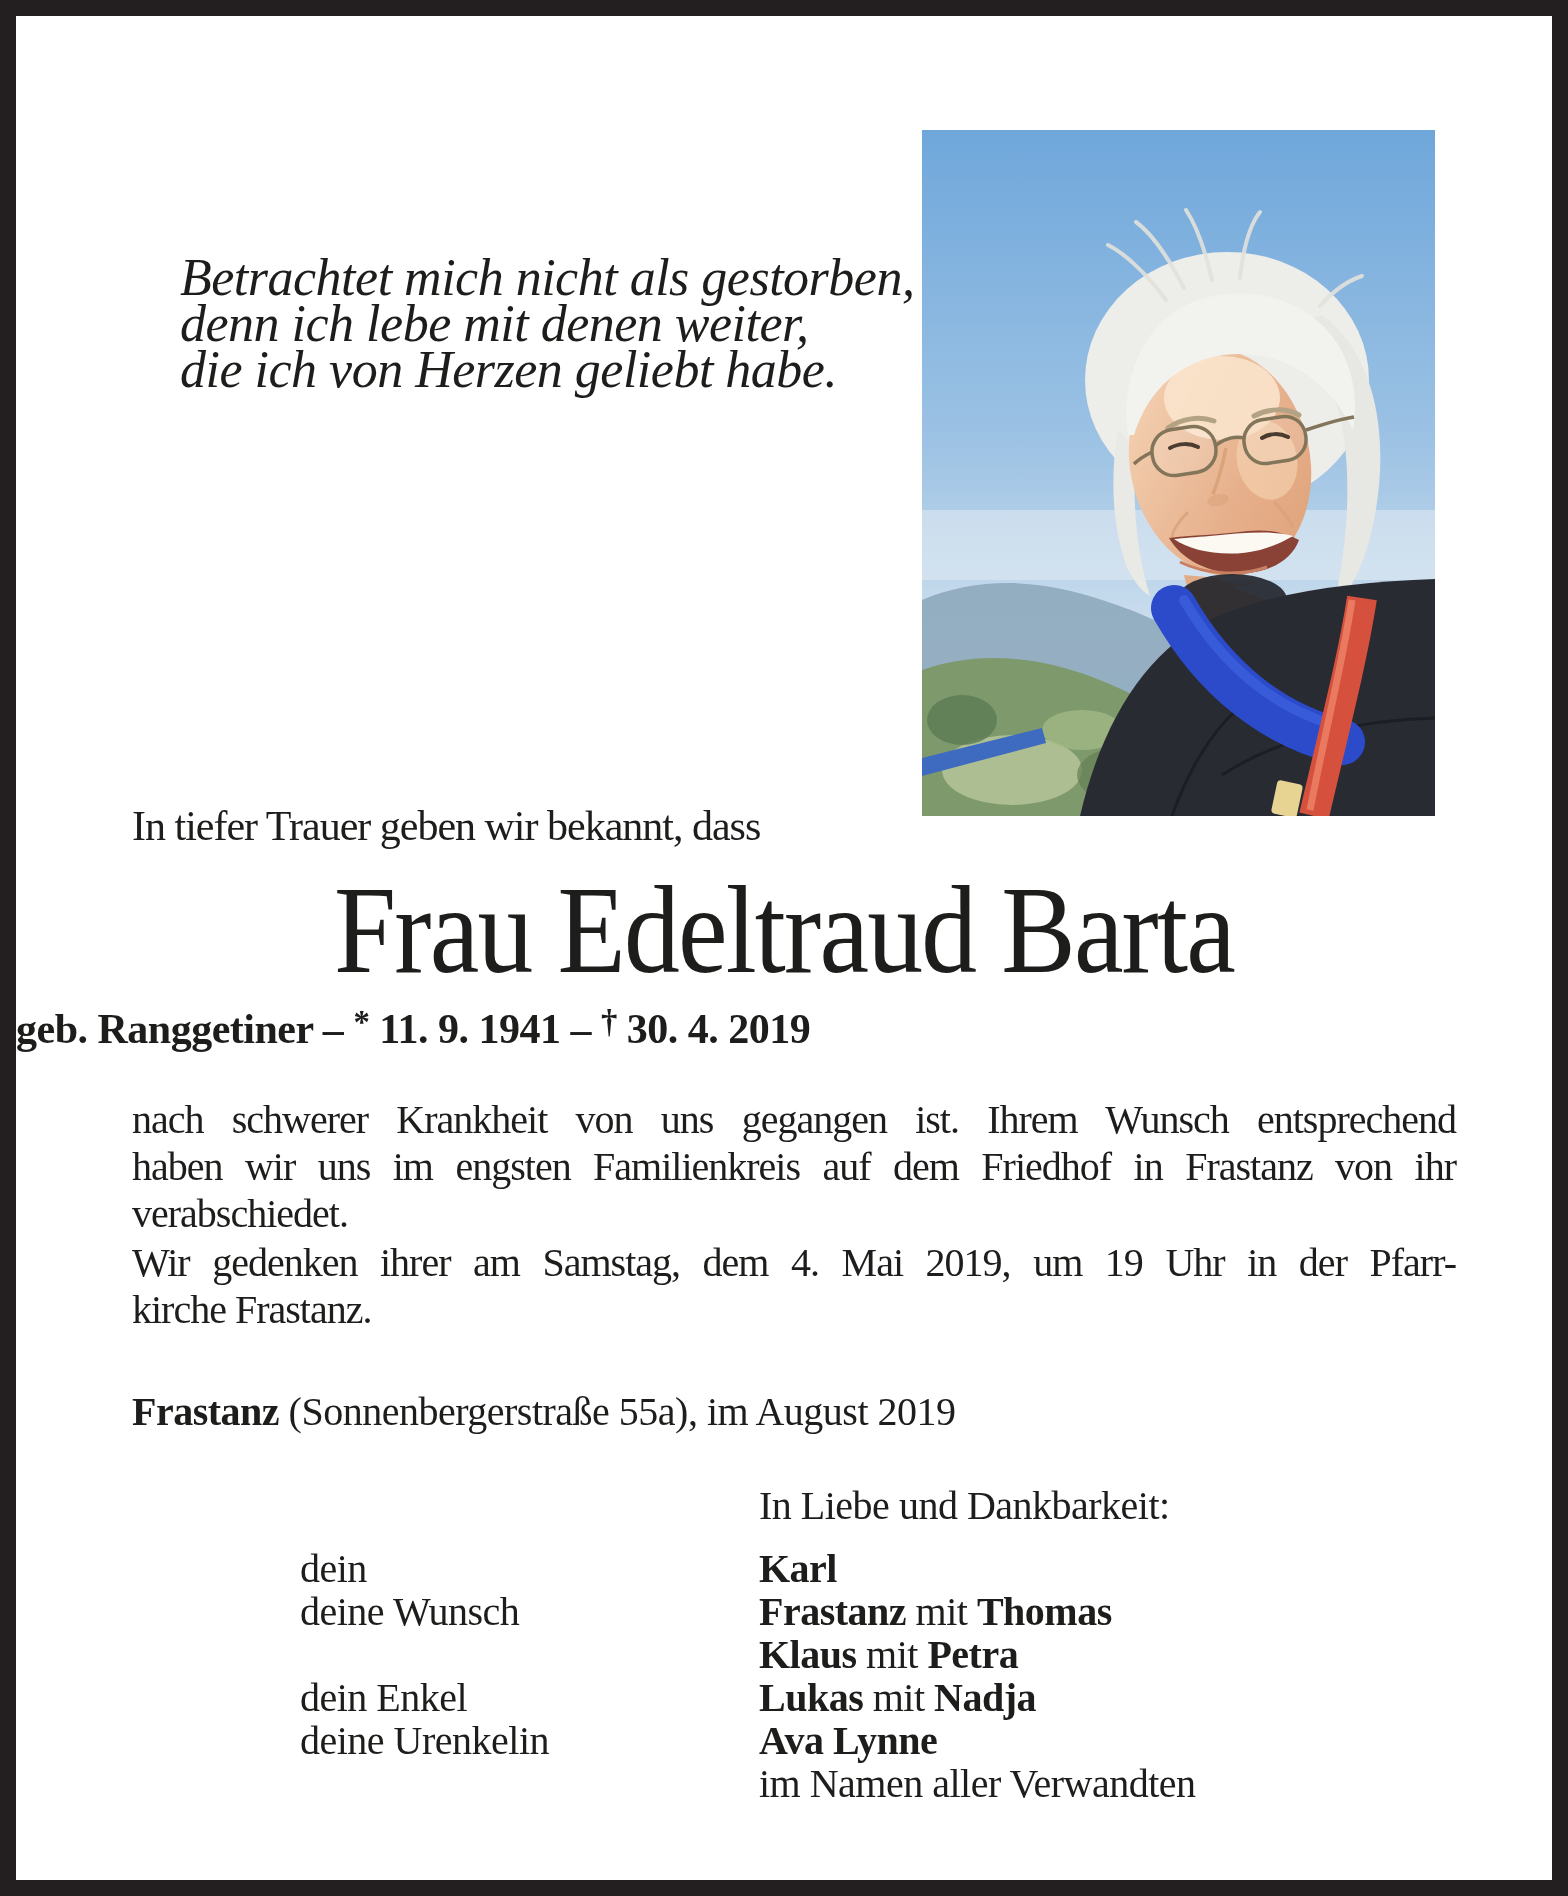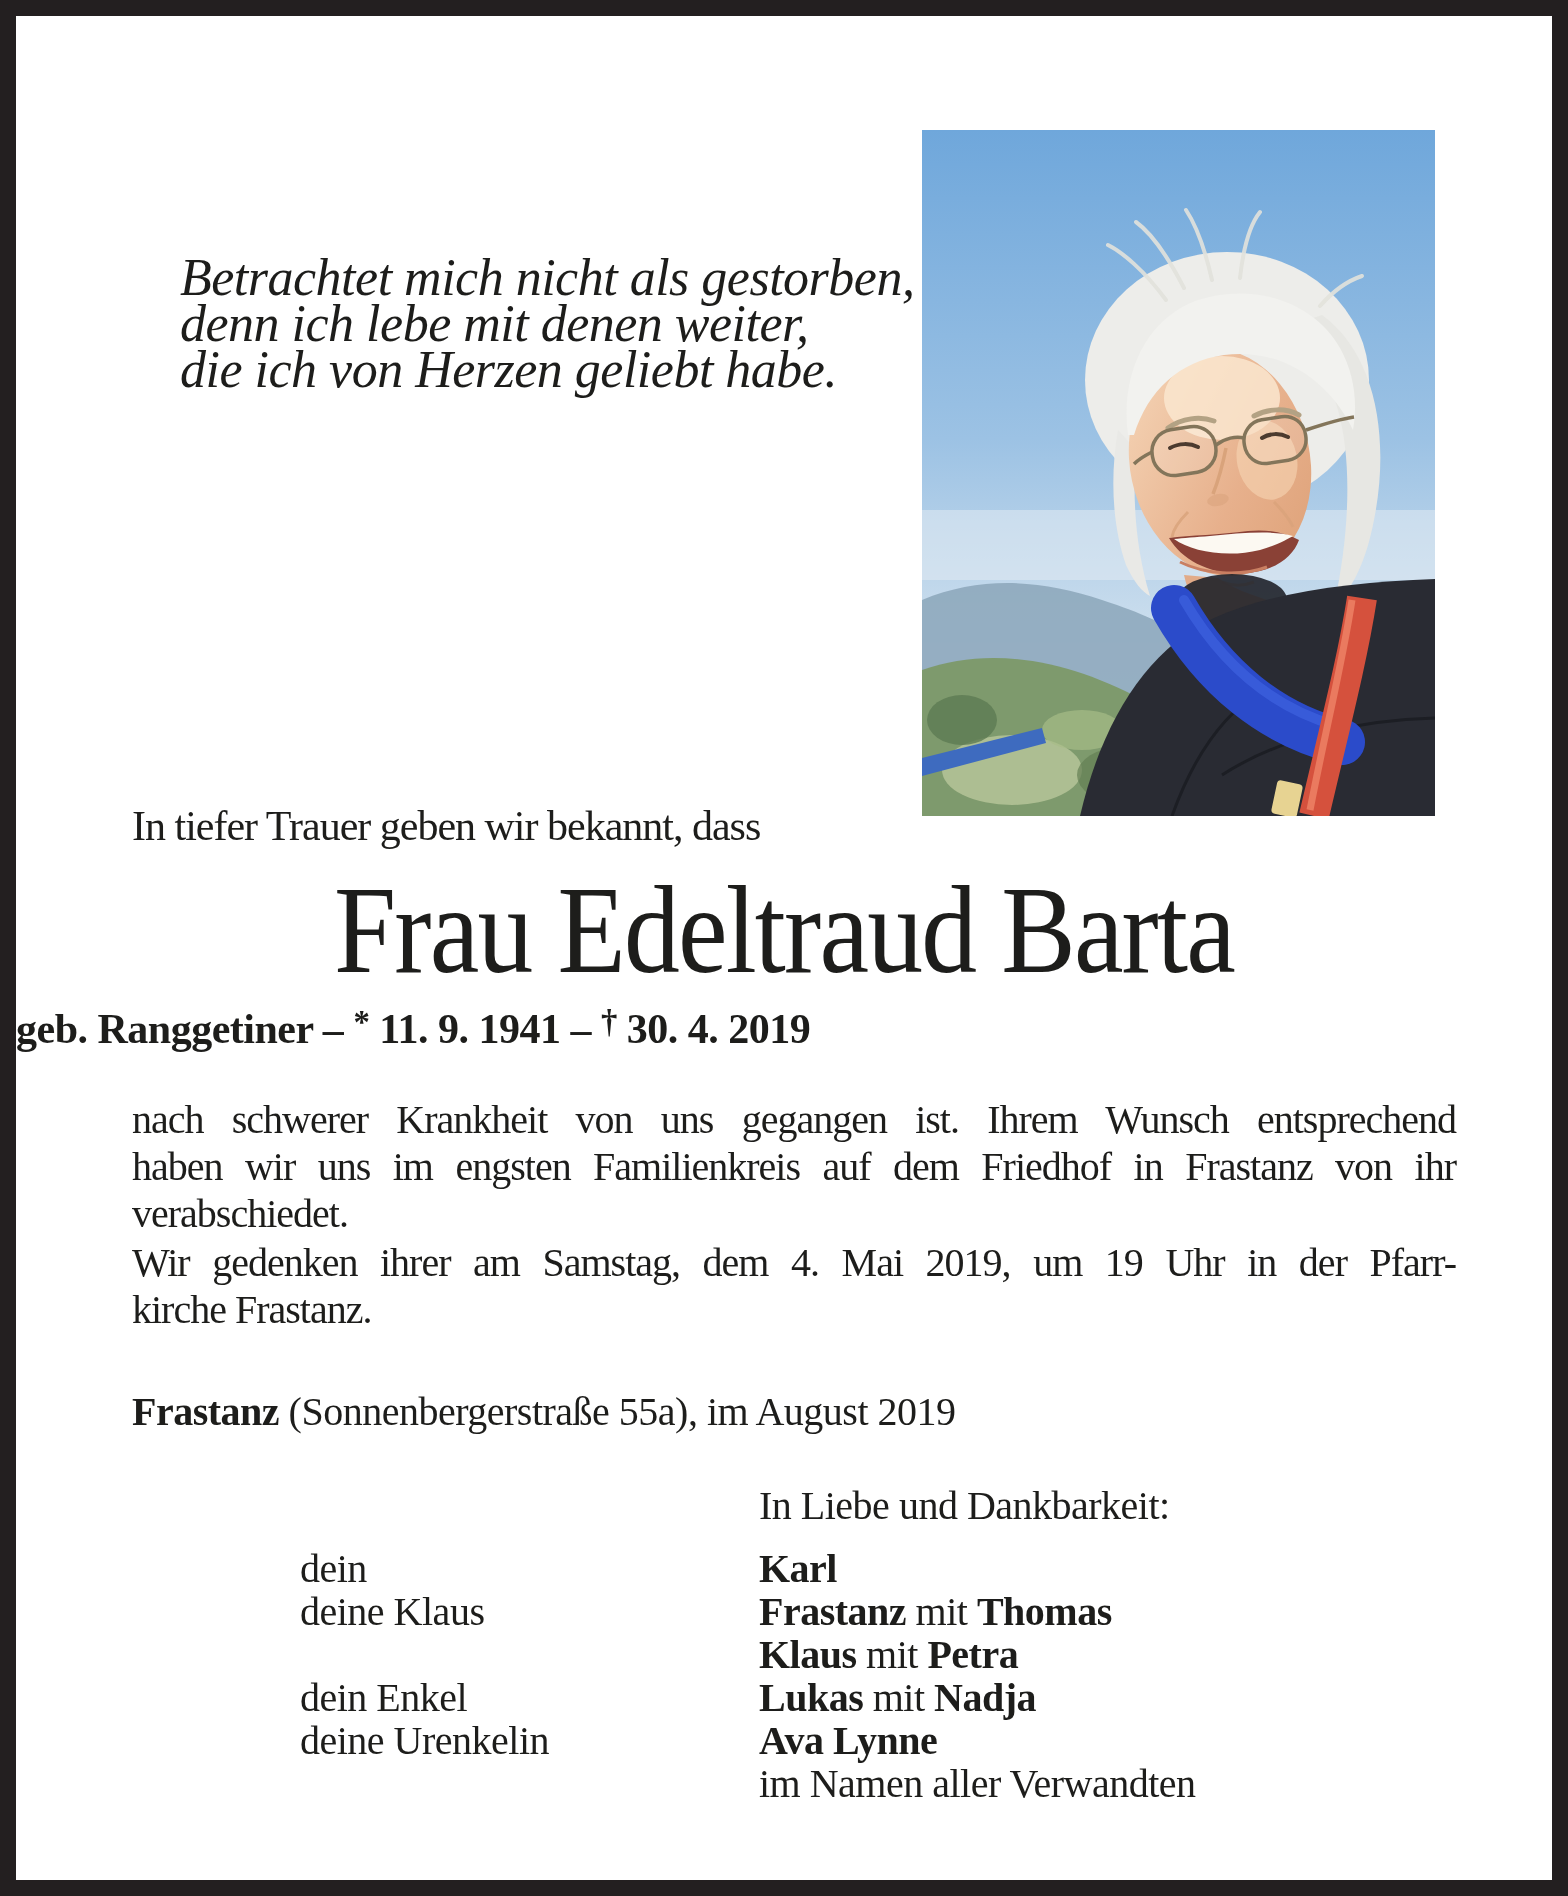--- a/index.html
+++ b/index.html
@@ -215,21 +215,21 @@
   <div class="abs place"><b>Frastanz</b><span> (Sonnenbergerstraße 55a), im August 2019</span></div>
 
   <div class="abs family">
     <div class="intro">In Liebe und Dankbarkeit:</div>
 
     <div class="fam-row">
       <span class="fam-label">dein</span>
       <span class="fam-names"><b>Karl</b> <span></span> <b></b></span>
     </div>
     <div class="fam-row">
-      <span class="fam-label">deine Klaus</span>
+      <span class="fam-label">deine Wunsch</span>
       <span class="fam-names"><b>Frastanz</b> <span>mit</span> <b>Thomas</b></span>
     </div>
     <div class="fam-row">
       <span class="fam-label"></span>
       <span class="fam-names"><b>Klaus</b> <span>mit</span> <b>Petra</b></span>
     </div>
     <div class="fam-row">
       <span class="fam-label">dein Enkel</span>
       <span class="fam-names"><b>Lukas</b> <span>mit</span> <b>Nadja</b></span>
     </div>

